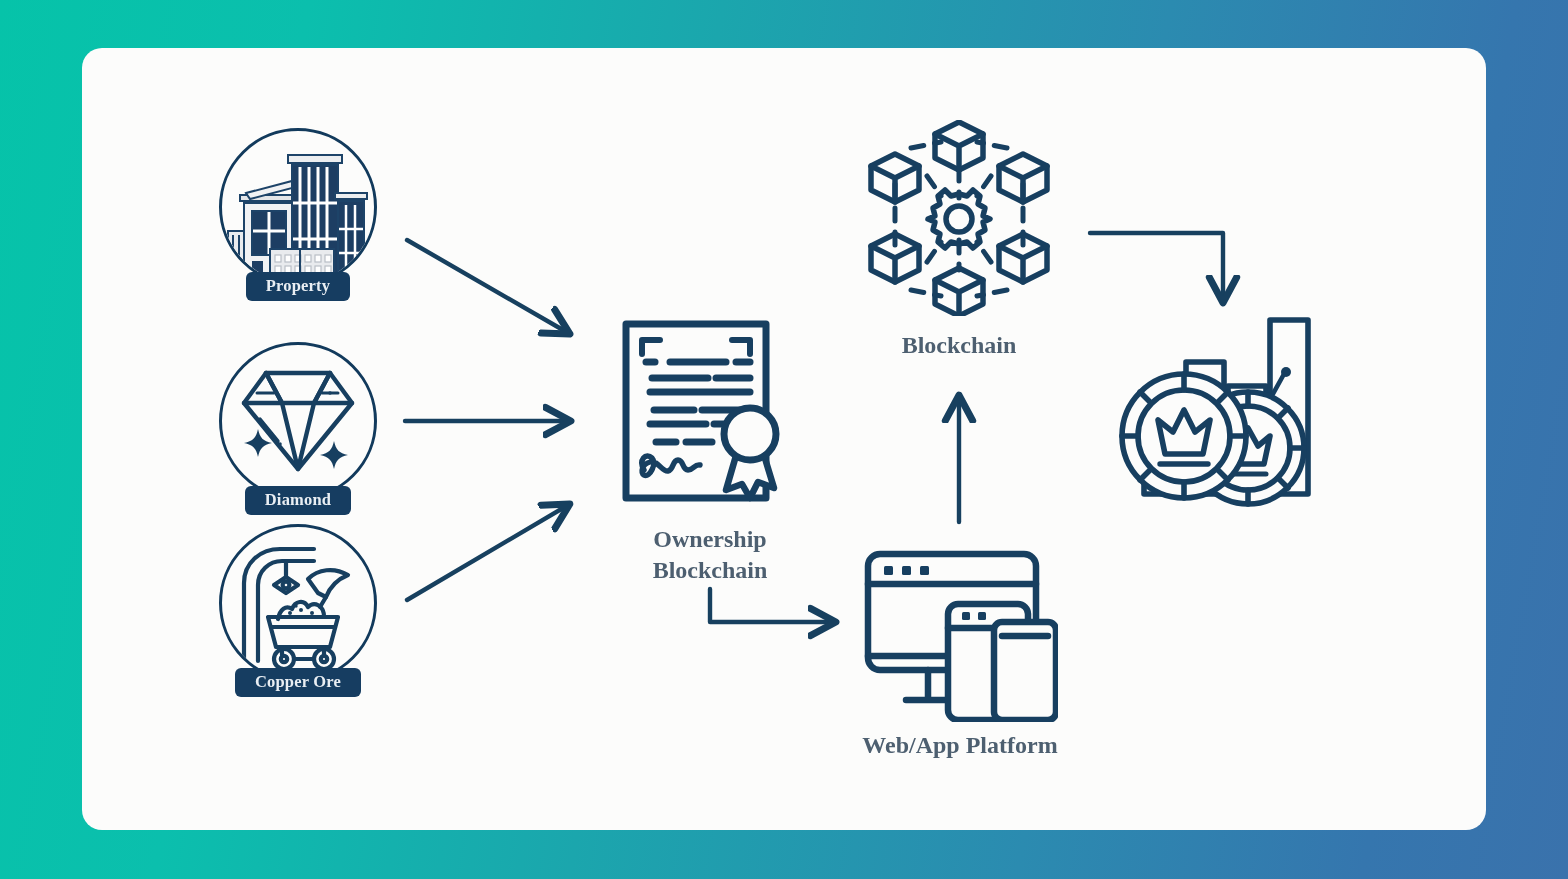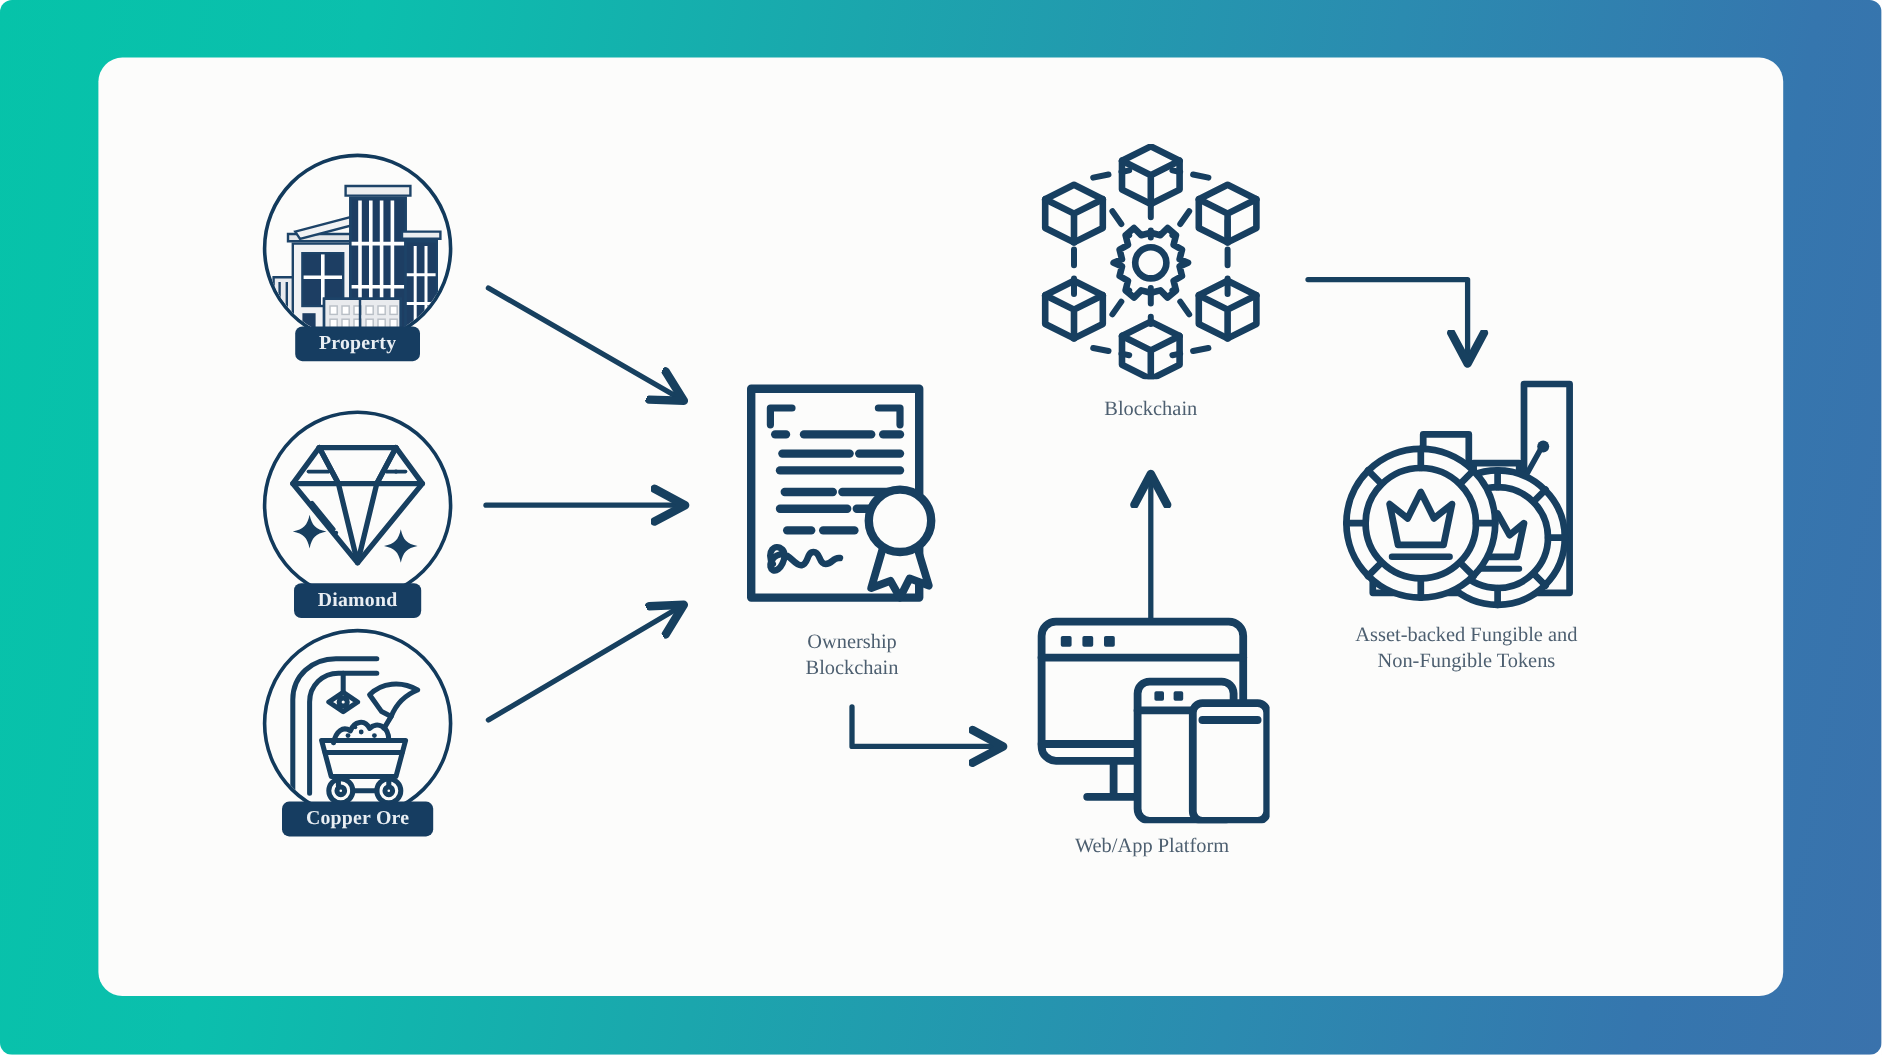--- a/index.html
+++ b/index.html
@@ -10,21 +10,20 @@
     width: 1568px;
     height: 879px;
     overflow: hidden;
     font-family: "Liberation Serif", "DejaVu Serif", serif;
   }
   #stage {
     position: relative;
     width: 1568px;
     height: 879px;
     background: linear-gradient(100deg, #06c3a9 0%, #0bbfad 18%, #1ba6ad 42%, #2b8bb0 68%, #3576ae 88%, #3a72ac 100%);
-    border-radius: 10px;
   }
   #card {
     position: absolute;
     left: 82px;
     top: 48px;
     width: 1404px;
     height: 782px;
     background: #fcfcfb;
     border-radius: 20px;
   }
@@ -55,22 +54,22 @@
     line-height: 1.1;
     white-space: nowrap;
   }
   .pill-wrap {
     margin-top: -14px;
     position: relative;
     z-index: 5;
   }
   .caption {
     color: #4d5f70;
-    font-size: 17px;
-    font-weight: 400;
+    font-size: 24px;
+    font-weight: 700;
     line-height: 1.28;
     font-family: "Liberation Serif", "DejaVu Serif", serif;
     white-space: nowrap;
   }
   .arrow-layer {
     position: absolute;
     left: 0; top: 0;
     width: 1568px;
     height: 879px;
     pointer-events: none;
@@ -332,21 +331,21 @@
             <path d="M86 160 L110 172 L134 160 M110 172 L110 196"></path>
           </g>
         </g>
       </svg>
     </div>
     <div class="caption" style="margin-top:14px;">
       <div>Blockchain</div>
     </div>
   </div>
 
-  <div class="node" style="left:862px; top:514px; width:196px;">
+  <div class="node" style="left:862px; top:550px; width:196px;">
     <div style="height:172px;">
       <svg width="196" height="172" viewBox="0 0 196 172">
         <g stroke="#173f60" fill="#fcfcfb" stroke-linecap="round" stroke-linejoin="round" stroke-width="6.5">
 
           <rect x="6" y="4" width="168" height="116" rx="12"></rect>
           <path d="M6 34 L174 34"></path>
           <path d="M6 106 L90 106"></path>
           <path d="M66 120 L66 150 M44 150 L92 150" fill="none"></path>
 
           <rect x="86" y="54" width="80" height="116" rx="10"></rect>
@@ -392,18 +391,14 @@
           <circle cx="86" cy="136" r="62" fill="#fcfcfb"></circle>
           <circle cx="86" cy="136" r="46"></circle>
           <path d="M86 74 L86 90 M86 182 L86 198 M24 136 L40 136 M132 136 L148 136
                    M42 92 L53 103 M119 169 L130 180 M42 180 L53 169 M119 103 L130 92"></path>
 
           <path d="M60 120 L67 154 L105 154 L112 120 L97 132 L86 110 L75 132 Z"></path>
           <path d="M62 164 L110 164" stroke-width="5.4"></path>
         </g>
       </svg>
     </div>
-    <div class="caption" style="margin-top:6px;">
-      <div>Asset-backed Fungible and</div>
-      <div>Non-Fungible Tokens</div>
-    </div>
   </div>
 </div>
 
 </body></html>

